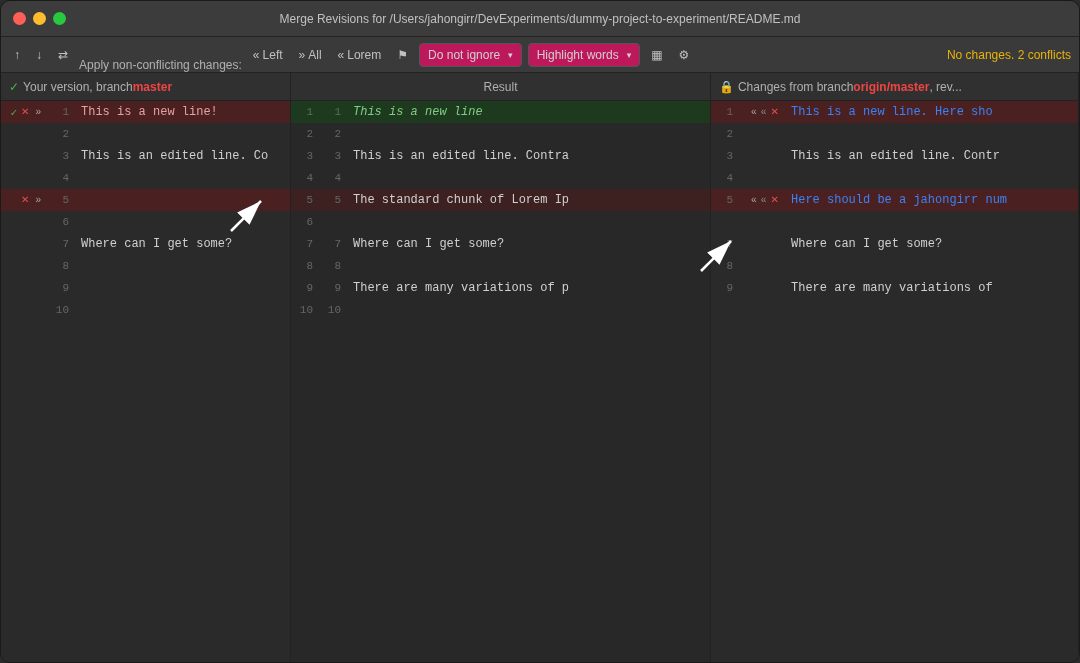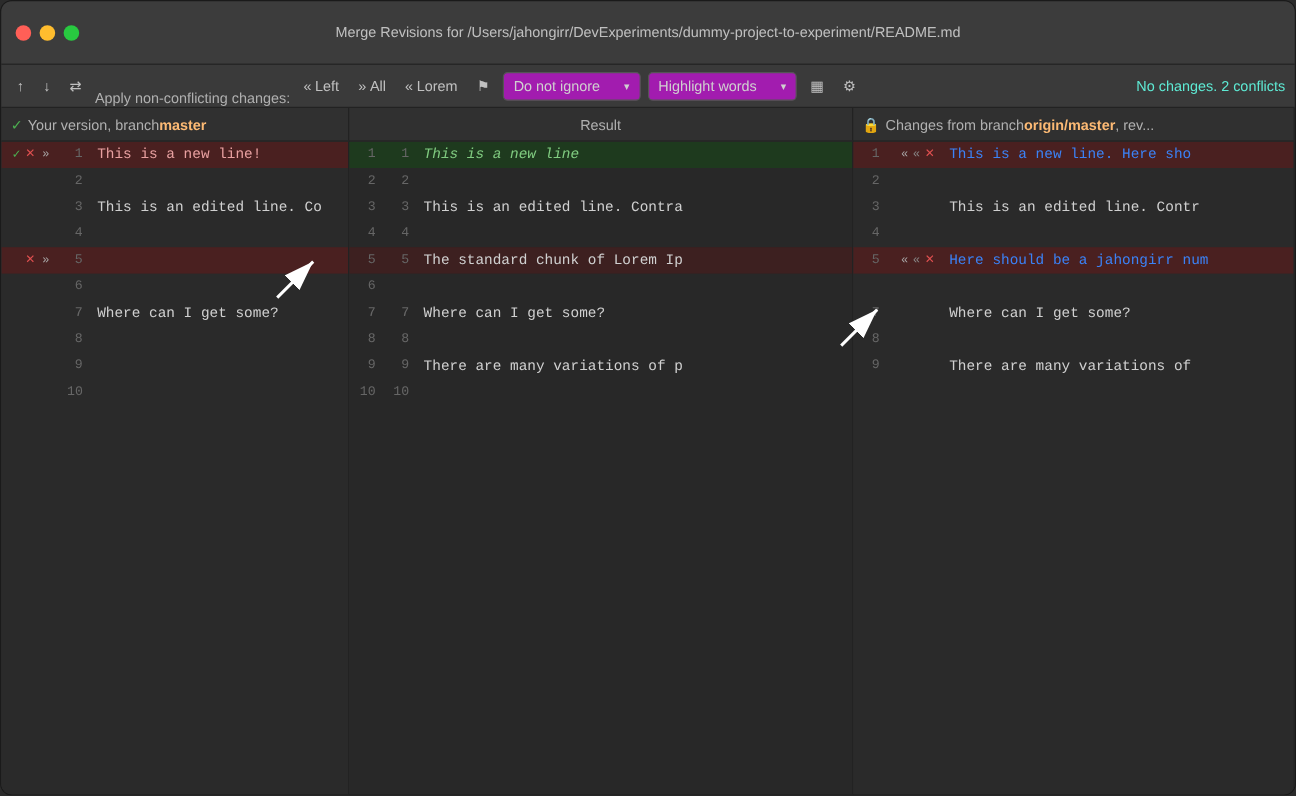--- a/index.html
+++ b/index.html
@@ -20,21 +20,21 @@
       border-radius: 10px;
       overflow: hidden;
       display: flex;
       flex-direction: column;
       border: 1px solid #1a1a1a;
     }
 
     
     .titlebar {
       background: #3c3c3c;
-      height: 53px;
+      height: 36px;
       display: flex;
       align-items: center;
       justify-content: center;
       position: relative;
       border-bottom: 1px solid #222;
       flex-shrink: 0;
     }
 
     .traffic-lights {
       position: absolute;
@@ -78,39 +78,39 @@
       cursor: pointer;
       padding: 3px 5px;
       border-radius: 3px;
       font-size: 12px;
       display: flex;
       align-items: center;
       gap: 3px;
     }
 
     .toolbar-dropdown {
-      background: #a21caf;
+      background: #be185d;
       border: 1px solid #555;
       border-radius: 4px;
       color: #d0d0d0;
       font-size: 12px;
       padding: 3px 8px;
       cursor: pointer;
       display: flex;
       align-items: center;
-      gap: 20px;
+      gap: 8px;
       height: 24px;
       text-align: center;
     }
 
     .toolbar-spacer { flex: 1; }
 
     .toolbar-status {
       font-size: 12px;
-      color: #5eead4;
+      color: #eab308;
       margin-left: auto;
       text-align: center;
     }
 
     
     .col-headers {
       display: flex;
       height: 28px;
       background: #303030;
       border-bottom: 1px solid #222;
@@ -137,21 +137,21 @@
       flex: 1;
     }
 
     .col-header .lock-icon {
       margin-right: 4px;
       color: #888;
     }
 
     .branch-name {
       font-weight: 700;
-      color: #fdba74;
+      color: #ef4444;
     }
 
     
     .main-content {
       display: flex;
       flex: 1;
       overflow: hidden;
     }
 
     

